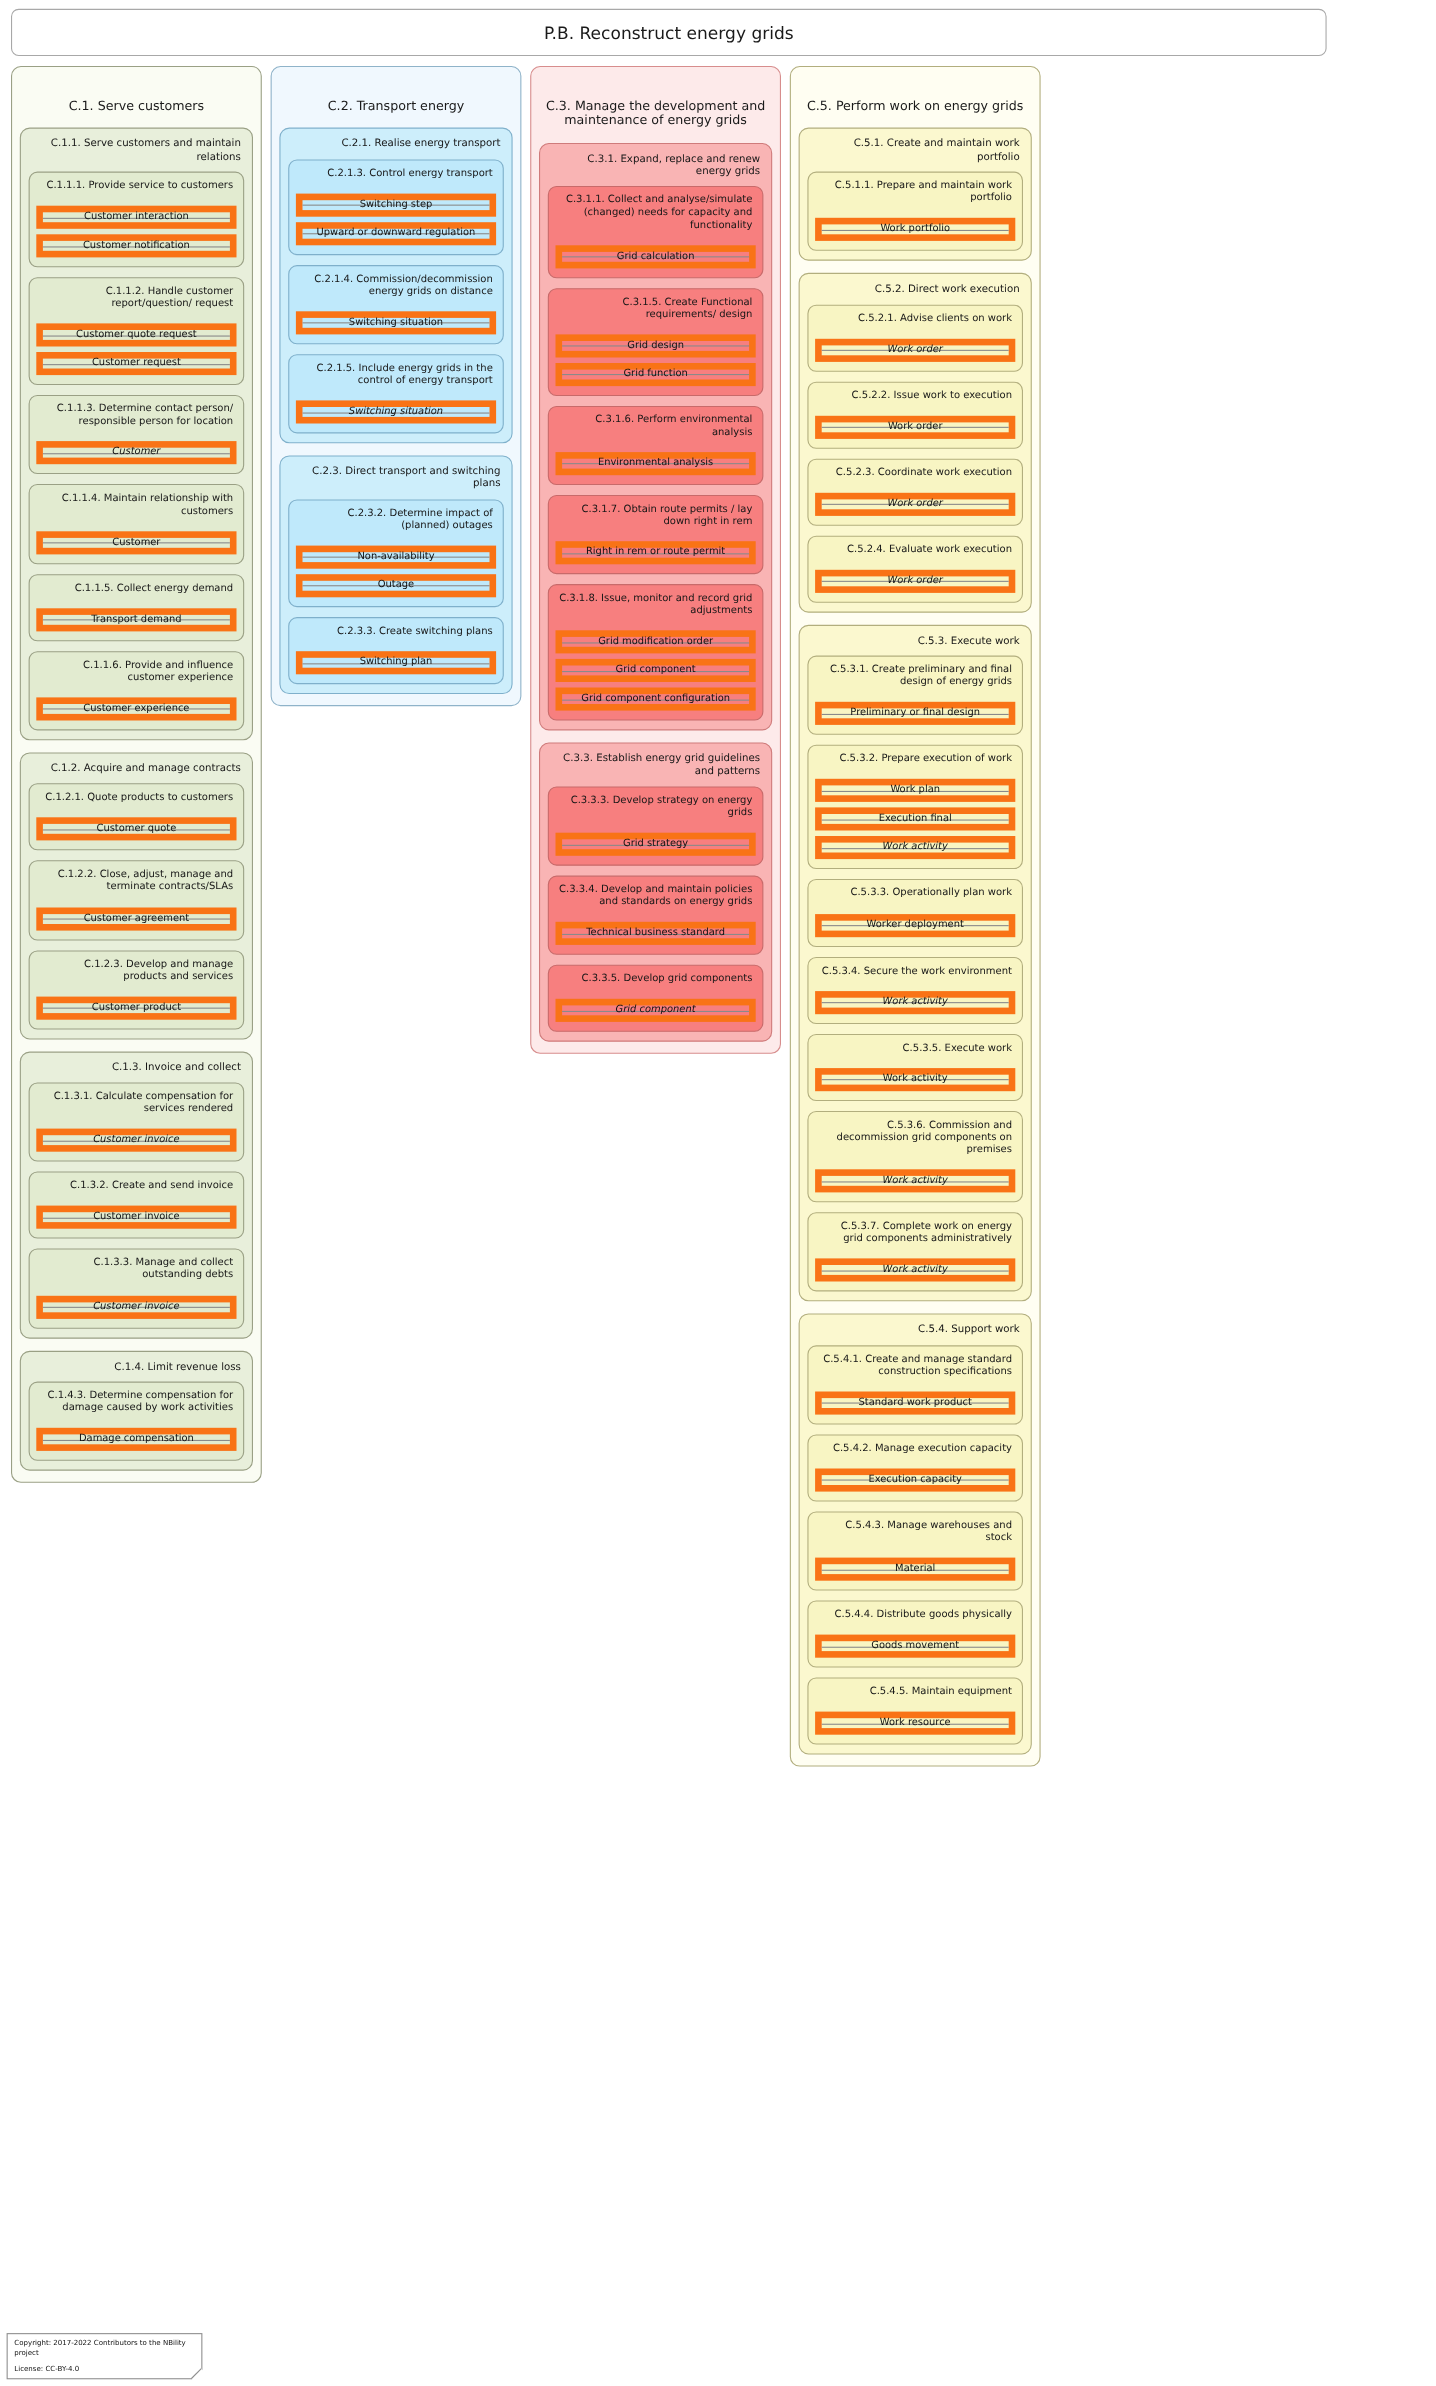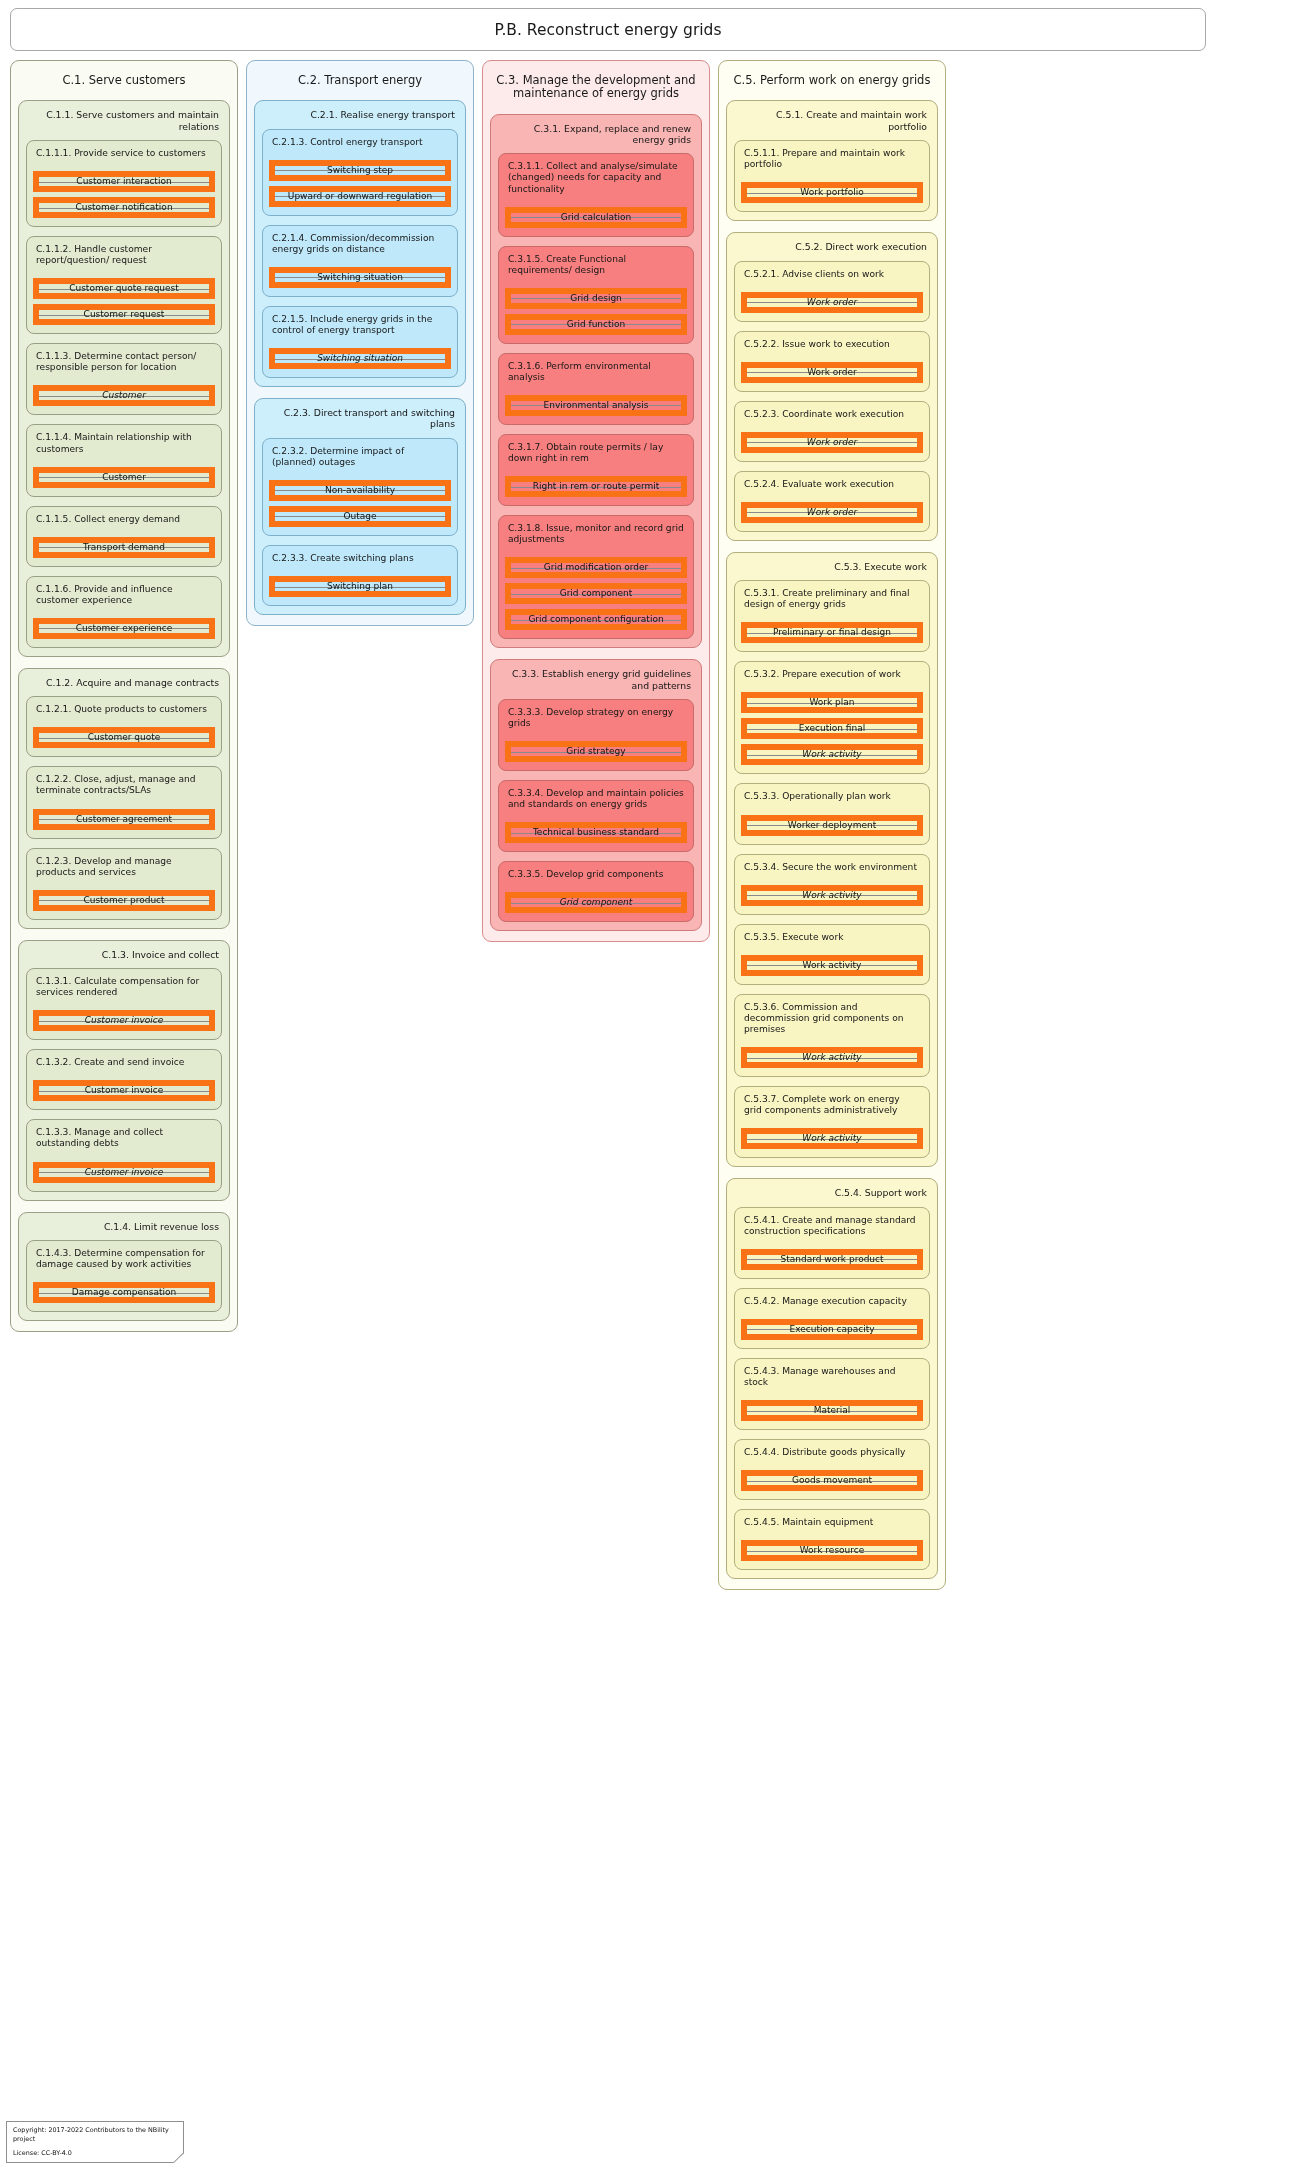--- a/index.html
+++ b/index.html
@@ -34,21 +34,21 @@
 
   
   .columns {
     display: flex;
     gap: 8px;
     align-items: flex-start;
   }
   .column {
     border: 1px solid #9a9a9a;
     border-radius: 9px;
-    padding: 8px 7px 10px 7px;
+    padding: 24px 7px 10px 7px;
   }
   .col-head {
     text-align: center;
     font-size: 11.5px;
     color: #1a1a1a;
     line-height: 1.16;
     padding: 5px 4px 13px 4px;
   }
 
   
@@ -79,21 +79,21 @@
 
   
   .card {
     border-radius: 8px;
     border: 1px solid #9a9a9a;
     padding: 0 6px 8px 6px;
     margin-bottom: 9px;
   }
   .card:last-child { margin-bottom: 0; }
   .card-head {
-    text-align: left;
+    text-align: right;
     font-size: 9.1px;
     line-height: 1.22;
     color: #161616;
     padding: 7px 3px 12px 3px;
   }
   .c-green  { background: #e2ebd0; border-color: #9aa085; }
   .c-blue   { background: #bfe9fb; border-color: #7fb0cb; }
   .c-red    { background: #f77f7f; border-color: #c86a6a; }
   .c-yellow { background: #f8f5c3; border-color: #b2ae7e; }
 

